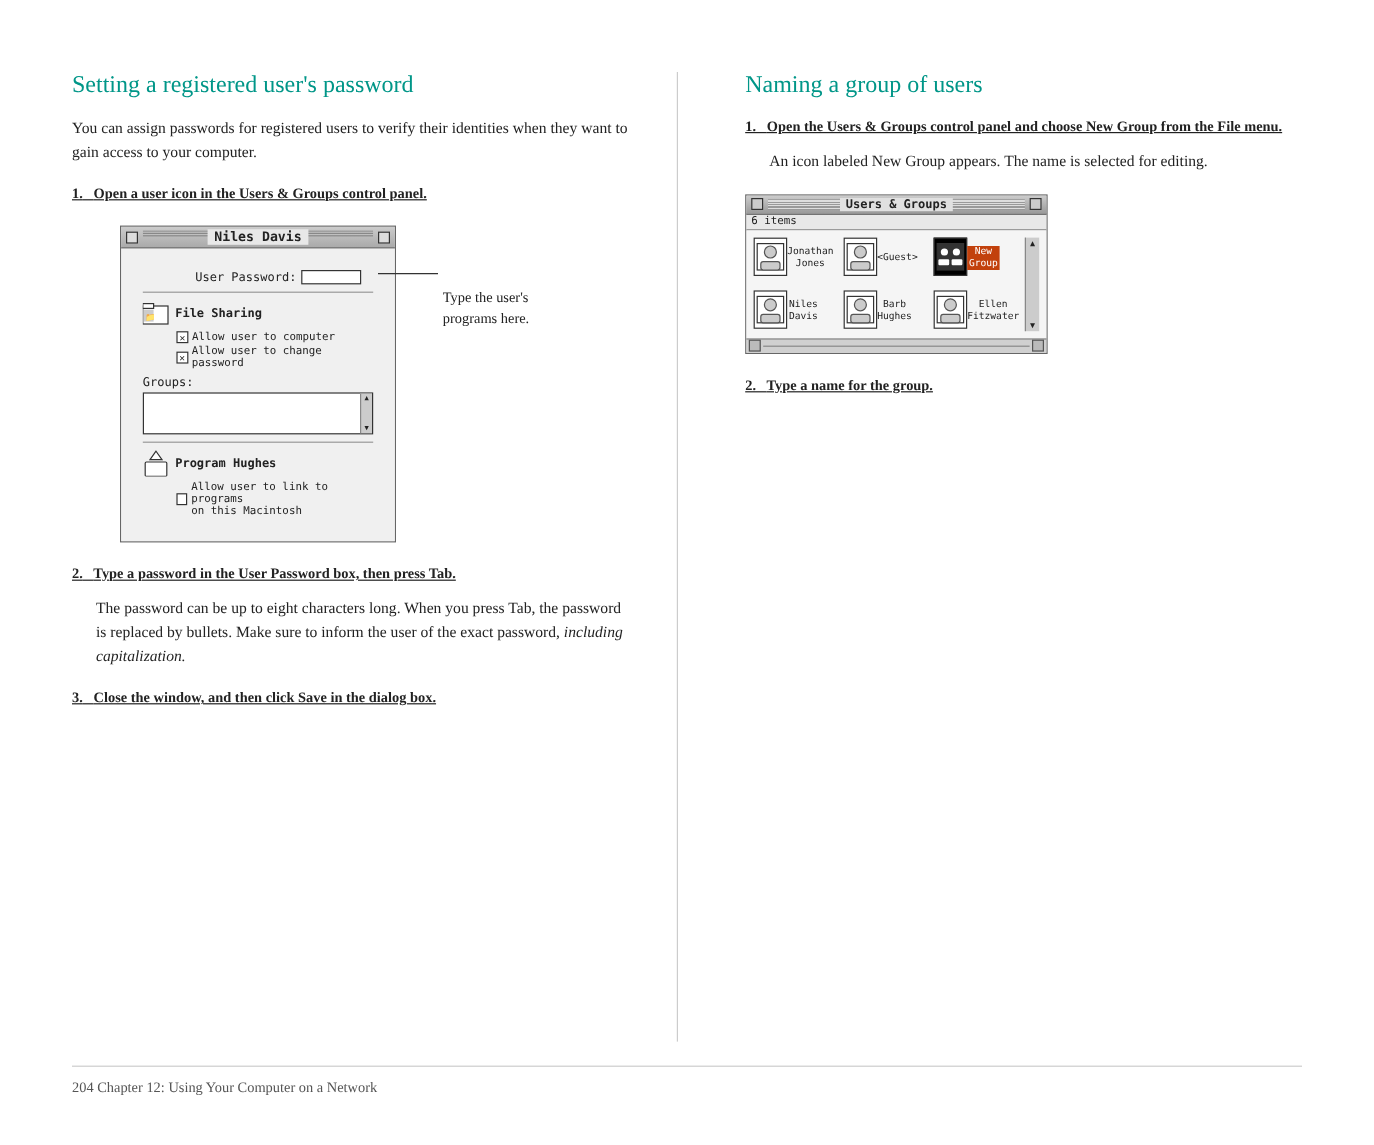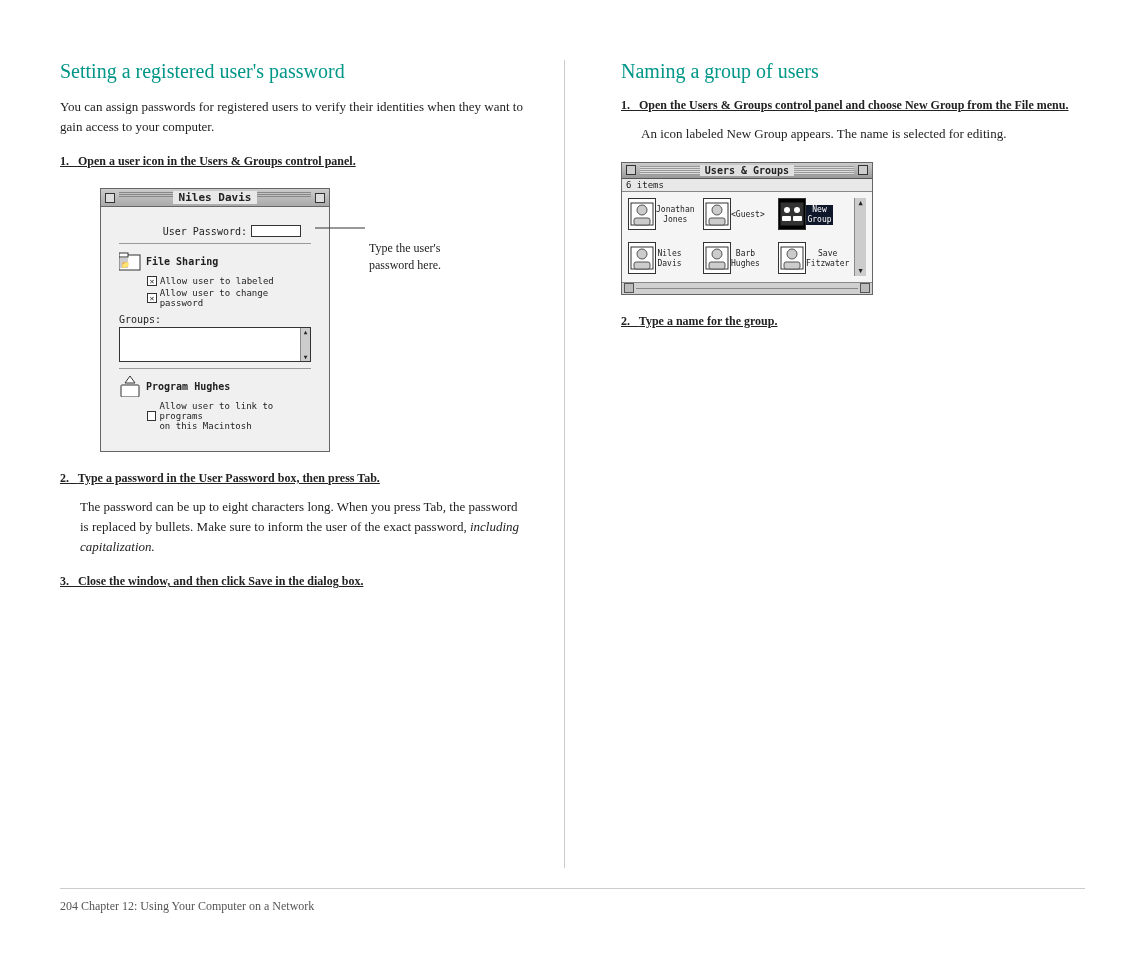--- a/index.html
+++ b/index.html
@@ -375,21 +375,21 @@
     }
 
     .mac-icon-label {
       font-size: 8px;
       text-align: center;
       font-family: 'Chicago', 'Monaco', monospace;
       line-height: 1.2;
     }
 
     .mac-icon-label.selected {
-      background: #0f172a;
+      background: #c2410c;
       color: #fff;
       padding: 0 1px;
     }
 
     .mac-window-bottom-bar {
       border-top: 1px solid #888;
       background: #d0d0d0;
       height: 12px;
       display: flex;
       align-items: center;
@@ -477,21 +477,21 @@
                     <rect x="0" y="2" width="9" height="4" fill="#fff" stroke="#333" stroke-width="1"></rect>
                     <rect x="1" y="7" width="8" height="10" fill="#ccc" stroke="none"></rect>
                     <text x="2" y="16" font-size="7" font-family="monospace">📁</text>
                   </svg>
                 </div>
                 <span>File Sharing</span>
               </div>
 
               <div class="mac-checkbox-row">
                 <div class="mac-checkbox">✕</div>
-                <span>Allow user to labeled</span>
+                <span>Allow user to computer</span>
               </div>
               <div class="mac-checkbox-row">
                 <div class="mac-checkbox">✕</div>
                 <span>Allow user to change password</span>
               </div>
 
               <div class="mac-groups-label">Groups:</div>
               <div style="position: relative; margin-bottom: 4px;">
                 <div class="mac-groups-box">
                   <div class="mac-scrollbar">
@@ -520,21 +520,21 @@
               </div>
             </div>
           </div>
 
           <div style="position: absolute; top: 35px; left: 235px; display: flex; align-items: flex-start; gap: 4px;">
             <svg width="50" height="10" viewBox="0 0 50 10">
               <line x1="0" y1="5" x2="50" y2="5" stroke="#333" stroke-width="1"></line>
             </svg>
             <div style="font-size: 12px; font-family: Georgia, serif; line-height: 1.4; white-space: pre-line;">
               <span>Type the user's
-password here.</span>
+programs here.</span>
             </div>
           </div>
         </div>
       </div>
 
       <div class="step step-list-item">
         <div class="step-label">
           <span>2.</span>
           &nbsp;
           <span>Type a password in the User Password box, then press Tab.</span>
@@ -648,21 +648,21 @@
                   </div>
 
                   <div class="mac-icon-item">
                     <div class="mac-icon-graphic">
                       <svg width="26" height="26" viewBox="0 0 26 26">
                         <rect x="2" y="2" width="22" height="22" fill="#fff" stroke="#333" stroke-width="1"></rect>
                         <circle cx="13" cy="9" r="5" fill="#ccc" stroke="#555" stroke-width="1"></circle>
                         <rect x="5" y="17" width="16" height="7" fill="#ccc" stroke="#555" stroke-width="1" rx="2"></rect>
                       </svg>
                     </div>
-                    <span class="mac-icon-label">Save Fitzwater</span>
+                    <span class="mac-icon-label">Ellen Fitzwater</span>
                   </div>
                 </div>
               </div>
 
               <div style="width: 12px; background: #ccc; border-left: 1px solid #888; display: flex; flex-direction: column; align-items: center; padding: 1px 0;">
                 <span style="font-size: 7px;">▲</span>
                 <span style="font-size: 7px; margin-top: auto;">▼</span>
               </div>
             </div>
 

